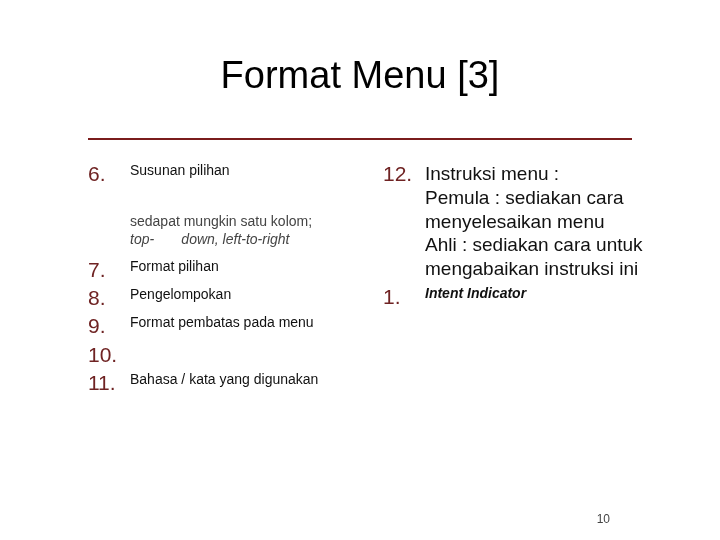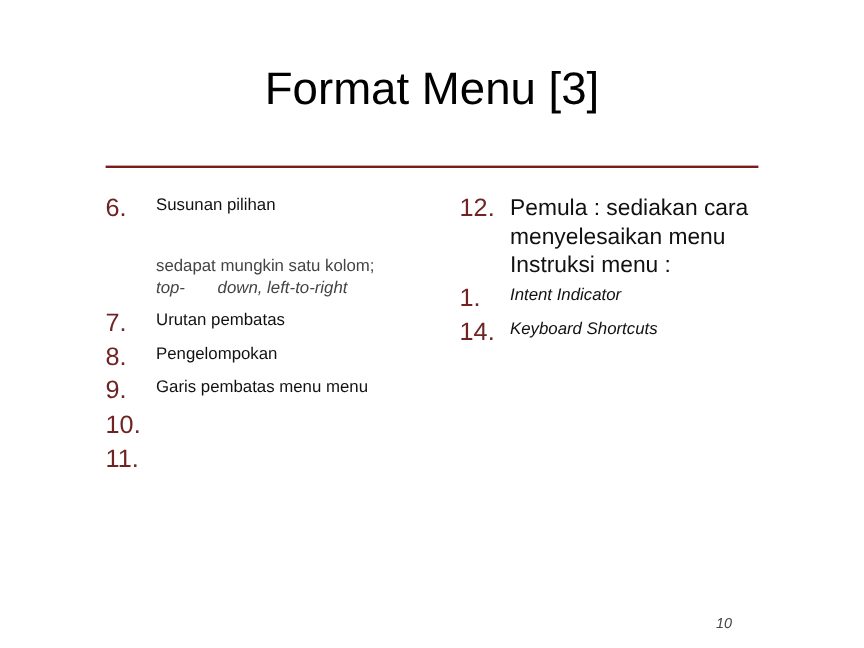--- a/index.html
+++ b/index.html
@@ -71,34 +71,33 @@
     margin-left: 42px;
     font-size: 14px;
     font-style: italic;
     color: #444;
     line-height: 1.25;
     margin-bottom: 10px;
     max-width: 200px;
     margin-top: 27px;
   }
   .sub .roman { font-style: normal; }
-  .txt .ital { font-style: italic; }
+  .txt .ital { font-style: italic; font-weight: bold; }
   .item-body {
     flex: 1;
     font-size: 19px;
     color: #111;
     line-height: 1.25;
   }
   .page-num {
     position: absolute;
     bottom: 14px;
     right: 22px;
     font-size: 12px;
     color: #444;
-    font-style: italic;
   }
 </style>
 </head>
 <body>
 
 <div class="slide">
 
   <div class="title">Format Menu [3]</div>
   <div class="hr-line"></div>
 
@@ -109,56 +108,54 @@
       <div class="item">
         <div class="num">6.</div>
         <div class="txt">Susunan pilihan</div>
       </div>
       <div class="sub">
         <span class="roman">sedapat mungkin satu kolom; </span><span>top-&nbsp;&nbsp;&nbsp;&nbsp;&nbsp;&nbsp;&nbsp;down, left-to-right</span>
       </div>
 
       <div class="item">
         <div class="num">7.</div>
-        <div class="txt">Urutan pembatas</div>
+        <div class="txt">Format pilihan</div>
       </div>
       <div class="item">
         <div class="num">8.</div>
         <div class="txt">Pengelompokan</div>
       </div>
       <div class="item">
         <div class="num">9.</div>
-        <div class="txt">Garis pembatas menu menu</div>
+        <div class="txt">Format pembatas pada menu</div>
       </div>
       <div class="item">
         <div class="num">10.</div>
       </div>
       <div class="item">
         <div class="num">11.</div>
+        <div class="txt">Bahasa / kata yang digunakan</div>
       </div>
 
     </div>
 
     <div class="col">
 
       <div class="item">
         <div class="num">12.</div>
         <div class="item-body">
+          <div>Instruksi menu :</div>
           <div>Pemula : sediakan cara menyelesaikan menu</div>
-          <div>Instruksi menu :</div>
+          <div>Ahli : sediakan cara untuk mengabaikan instruksi ini</div>
         </div>
       </div>
 
       <div class="item">
         <div class="num">1.</div>
         <div class="txt"><span class="ital">Intent Indicator</span></div>
-      </div>
-      <div class="item">
-        <div class="num">14.</div>
-        <div class="txt"><span class="ital">Keyboard Shortcuts</span></div>
       </div>
 
     </div>
 
   </div>
 
   <div class="page-num">10</div>
 
 </div>
 

